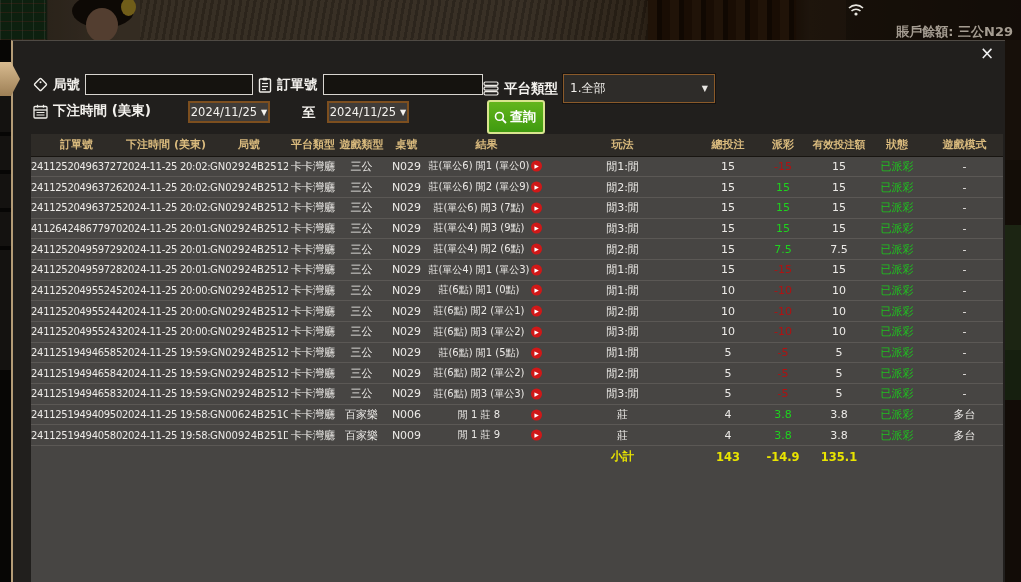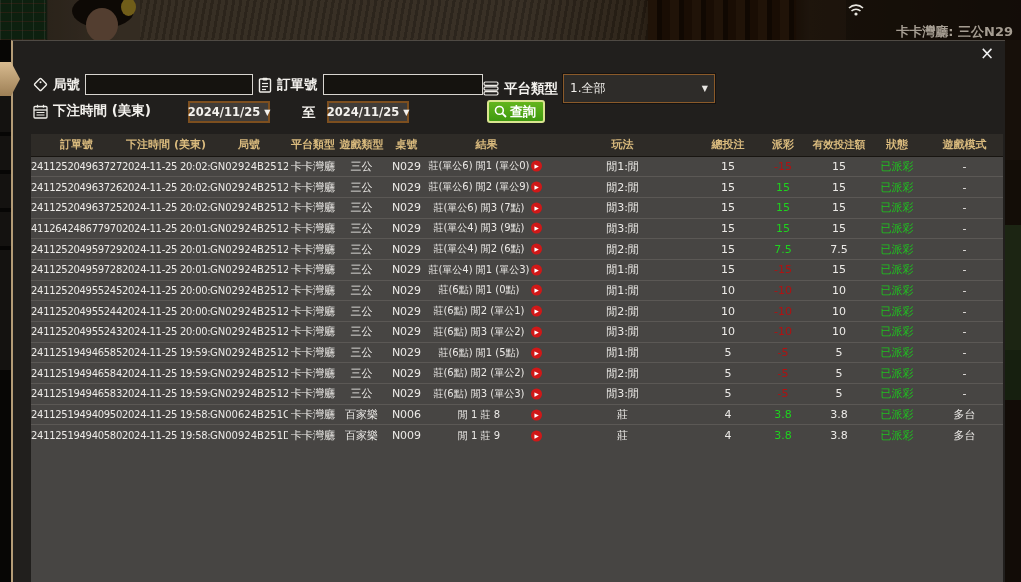--- a/index.html
+++ b/index.html
@@ -62,26 +62,26 @@
   .g-platform { left:470px; top:33px; }
   .g-bettime { left:20px; top:61px; }
   .txt-input { width:168px; height:21px; background:#15130f; border:1px solid #d8d5d0;
     color:#eee; font-size:12px; padding:0 4px; outline:none; }
   .g-order .txt-input { width:160px; }
   .select-box { position:relative; width:152px; height:29px; background:#2e2c29;
     border:1px solid #8a5a2a; outline:1px solid #151210; display:flex; align-items:center;
     padding:0 6px; color:#f2f0ec; font-size:12px; }
   .select-box .caret { position:absolute; right:6px; color:#e8e6e2; font-size:8px; }
   .date-btn { position:absolute; width:82px; height:22px; background:#3f3c39; border:2px solid #7d4f1f;
-    color:#f4f2ee; font-size:11.5px; font-weight:bold; display:flex; align-items:center;
+    color:#f4f2ee; font-size:11.5px; font-weight:normal; display:flex; align-items:center;
     justify-content:center; gap:4px; cursor:pointer; }
   .date-from { left:175px; top:60px; }
   .date-to   { left:314px; top:60px; }
   .to-label  { position:absolute; left:289px; top:63px; }
-  .search-btn { position:absolute; left:474px; top:59px; height:23px; padding:0 7px 0 5px;
+  .search-btn { position:absolute; left:474px; top:59px; height:34px; padding:0 7px 0 5px;
     background:linear-gradient(#63b51c,#3f9a10); border:2px solid #d9e48f; border-radius:3px;
     color:#fff; font-size:13px; font-weight:bold; display:flex; align-items:center; gap:3px; cursor:pointer; }
 
   
   .table-panel { position:absolute; left:18px; right:2px; top:93px; bottom:0; background:#474543; }
   table { width:100%; border-collapse:collapse; table-layout:fixed; }
   th { background:#2e2b27; color:#d9ba7d; font-size:11px; font-weight:bold; height:22px;
     border-bottom:1px solid #181511; white-space:nowrap; overflow:hidden; }
   th.c10 { font-size:10.5px; }
   td { height:20.7px; text-align:center; color:#eceae7; font-size:11px; border-top:1px solid #5b5855;
@@ -115,21 +115,21 @@
     <div class="shade"></div>
     <div class="acct">
       <span class="wifi">
         <svg class="icon-svg" width="16" height="13" viewBox="0 0 16 13">
           <path d="M1 5 A10 10 0 0 1 15 5" fill="none" stroke="#e8e6e0" stroke-width="1.6"></path>
           <path d="M3.5 8 A6.5 6.5 0 0 1 12.5 8" fill="none" stroke="#e8e6e0" stroke-width="1.6"></path>
           <circle cx="8" cy="11" r="1.6" fill="#e8e6e0"></circle>
         </svg>
       </span>
       <div class="acct-line line-table">
-        <span>卡卡灣廳:</span>
+        <span>賬戶餘額:</span>
         <span>三公N29</span>
       </div>
     </div>
   </div>
 
   <div class="left-strip">
     <div class="left-box" style="top:56px;height:36px;"></div>
     <div class="left-box" style="top:96px;height:34px;"></div>
     <div class="left-box" style="top:134px;height:34px;"></div>
     <div class="left-box" style="top:172px;height:34px;"></div>
@@ -457,17 +457,32 @@
               <td>百家樂</td>
               <td>N009</td>
               <td class="result">閒 1 莊 9<span class="play">▶</span></td>
               <td>莊</td>
               <td>4</td>
               <td class="pos">3.8</td>
               <td>3.8</td>
               <td class="status">已派彩</td>
               <td>多台</td>
             </tr>
+            <tr class="summary-row">
+              <td></td>
+              <td></td>
+              <td></td>
+              <td></td>
+              <td></td>
+              <td></td>
+              <td></td>
+              <td class="sum">小計</td>
+              <td class="sum">143</td>
+              <td class="sum">-14.9</td>
+              <td class="sum">135.1</td>
+              <td></td>
+              <td></td>
+            </tr>
           </tbody>
       </table>
     </div>
   </div>
 </div>
 
 </body></html>

